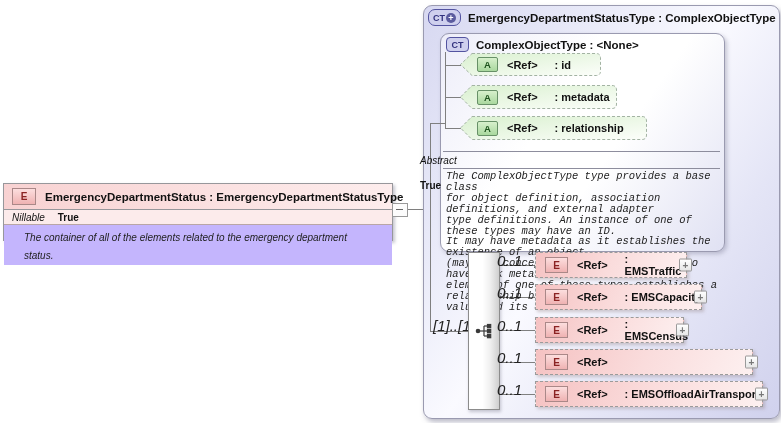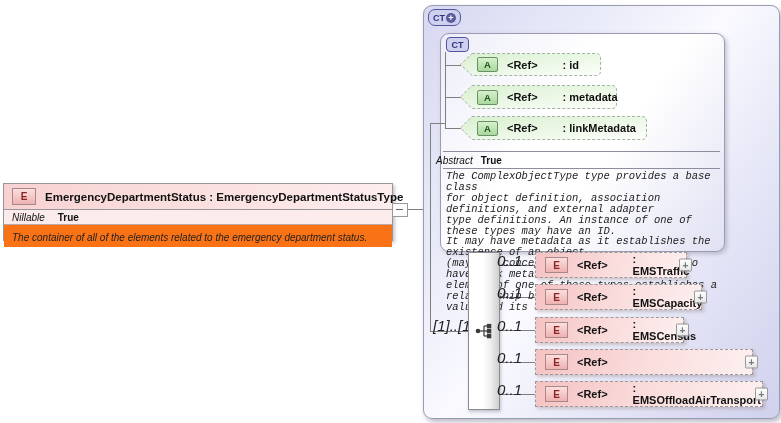--- a/index.html
+++ b/index.html
@@ -12,21 +12,21 @@
   .vline{width:1px;}
 
   
   .main-box{position:absolute;left:3px;top:183px;width:388px;height:56px;
             border:1px solid #97979b;background:#fbe4e4;z-index:6;
             box-shadow:2px 2px 3px rgba(130,130,150,.45);}
   .main-box .row1{display:flex;align-items:center;gap:9px;height:25px;padding:0 8px;
             background:linear-gradient(to right,#f8d2d2,#fdeded);border-bottom:1px solid #97979b;}
   .main-box .row2{display:flex;align-items:center;gap:13px;height:14px;padding:0 8px;
             background:#fcebeb;border-bottom:1px solid #b9a6a6;}
-  .main-box .row3{padding:2px 8px;background:#f97316;}
+  .main-box .row3{padding:2px 20px;background:#c4b5fd;}
   .title-text{font-size:11.5px;font-weight:bold;white-space:nowrap;}
   .facet-label{font-size:10px;font-style:italic;}
   .facet-value{font-size:10px;font-weight:bold;}
   .annot{font-size:10px;font-style:italic;color:#222;white-space:pre-line;}
 
   
   .e-badge{display:inline-flex;align-items:center;justify-content:center;flex:0 0 auto;
            width:21px;height:14px;border:1px solid #a88;color:#8b2323;
            background:linear-gradient(180deg,#fcdede,#efb2b2);
            font-size:10px;font-weight:bold;}
@@ -59,30 +59,30 @@
            box-shadow:2px 3px 5px rgba(120,120,145,.5);}
   .panel-header{position:absolute;left:428px;top:9px;display:flex;align-items:center;gap:7px;z-index:6;}
 
   .base-box{position:absolute;left:440px;top:33px;width:283px;height:217px;z-index:4;
            border:1px solid #9a9ab0;border-radius:9px;
            background:linear-gradient(125deg,#ededf9 0%,#ffffff 38%,#ffffff 58%,#e0e1f3 100%);
            box-shadow:2px 2px 4px rgba(120,120,145,.4);}
   .base-header{position:absolute;left:446px;top:37px;display:flex;align-items:center;gap:7px;z-index:6;}
 
   .abs-rule{position:absolute;left:443px;width:277px;height:1px;background:#8d8d9d;z-index:6;}
-  .abstract-row{position:absolute;left:436px;top:155px;display:flex;gap:8px;z-index:6;}
+  .abstract-row{position:absolute;left:420px;top:155px;display:flex;gap:14px;z-index:6;flex-direction:column;}
   .base-desc{position:absolute;left:446px;top:171px;width:272px;z-index:6;
            font-size:10.5px;line-height:10.9px;font-family:Liberation Mono, monospace;}
 
   
   .attr-chip{position:absolute;z-index:6;}
   .attr-chip svg{position:absolute;left:0;top:0;}
   .attr-content{position:absolute;left:17px;top:0;bottom:0;display:flex;align-items:center;gap:9px;white-space:nowrap;}
   .ref-label{font-size:11px;font-weight:bold;}
-  .name-label{font-size:11px;font-weight:bold;margin-left:16px;}
+  .name-label{font-size:11px;font-weight:bold;margin-left:8px;}
 
   
   .seq-bar{position:absolute;left:468px;top:252px;width:30px;height:156px;z-index:6;
            border:1px solid #8c8c8c;
            background:linear-gradient(to right,#ffffff 45%,#f0f0f0 70%,#cfcfcf 100%);
            box-shadow:1px 2px 3px rgba(120,120,140,.4);
            display:flex;align-items:center;justify-content:center;}
   .occ-label{position:absolute;font-size:15px;font-style:italic;color:#222;z-index:6;white-space:nowrap;}
 
   
@@ -97,25 +97,27 @@
 
 <div id="stage">
 
   <div class="type-panel"></div>
 
   <div class="panel-header">
     <span class="ct-badge ctplus">
       <span>CT</span>
       <span class="plus-circle">+</span>
     </span>
+    <span class="title-text">EmergencyDepartmentStatusType : ComplexObjectType</span>
   </div>
 
   <div class="base-box"></div>
   <div class="base-header">
     <span class="ct-badge">CT</span>
+    <span class="title-text">ComplexObjectType : &lt;None&gt;</span>
   </div>
 
   <div class="hline" style="left:406px;top:209px;width:17px;"></div>
   <div class="vline" style="left:430px;top:123px;height:208px;"></div>
   <div class="hline" style="left:430px;top:123px;width:16px;"></div>
   <div class="vline" style="left:445px;top:52px;height:76px;"></div>
   <div class="hline" style="left:445px;top:65px;width:16px;"></div>
   <div class="hline" style="left:445px;top:97px;width:16px;"></div>
   <div class="hline" style="left:445px;top:128px;width:16px;"></div>
   <div class="hline" style="left:430px;top:331px;width:38px;"></div>
@@ -165,21 +167,21 @@
           <linearGradient id="ag3" x1="0" y1="0" x2="1" y2="1">
         <stop offset="0" stop-color="#d9f0cf"></stop>
             <stop offset="1" stop-color="#fcfefa"></stop>
           </linearGradient>
         </defs>
       <path d="M12 .5 L182 .5 Q186.5 .5 186.5 5 L186.5 19 Q186.5 23.5 182 23.5 L12 23.5 L.5 12 Z" fill="url(#ag3)" stroke="#a3b3a3" stroke-width="1" stroke-dasharray="3 2"></path>
     </svg>
     <div class="attr-content">
       <span class="a-badge">A</span>
       <span class="ref-label">&lt;Ref&gt;</span>
-      <span class="name-label">: linkMetadata</span>
+      <span class="name-label">: relationship</span>
     </div>
   </div>
 
   <div class="abs-rule" style="top:151px;"></div>
   <div class="abstract-row">
     <span class="facet-label">Abstract</span>
     <span class="facet-value">True</span>
   </div>
   <div class="abs-rule" style="top:168px;"></div>
   <div class="base-desc annot">The ComplexObjectType type provides a base class

